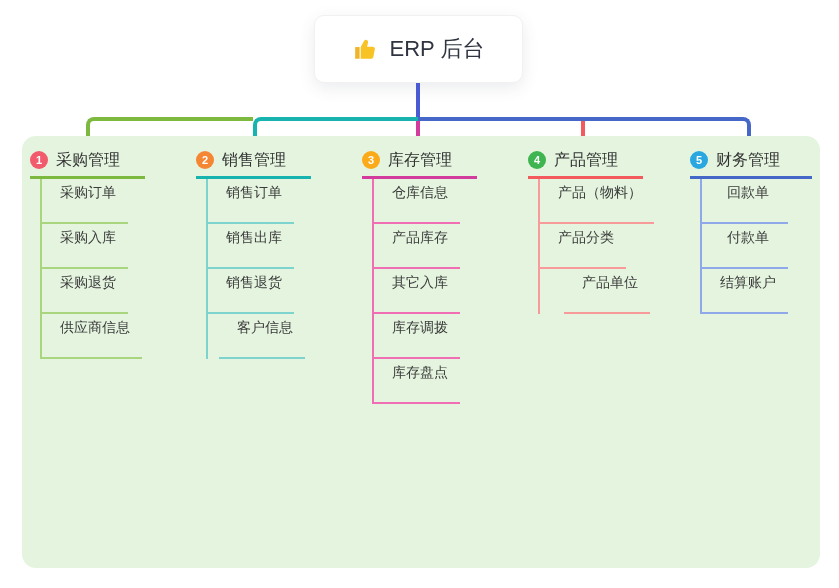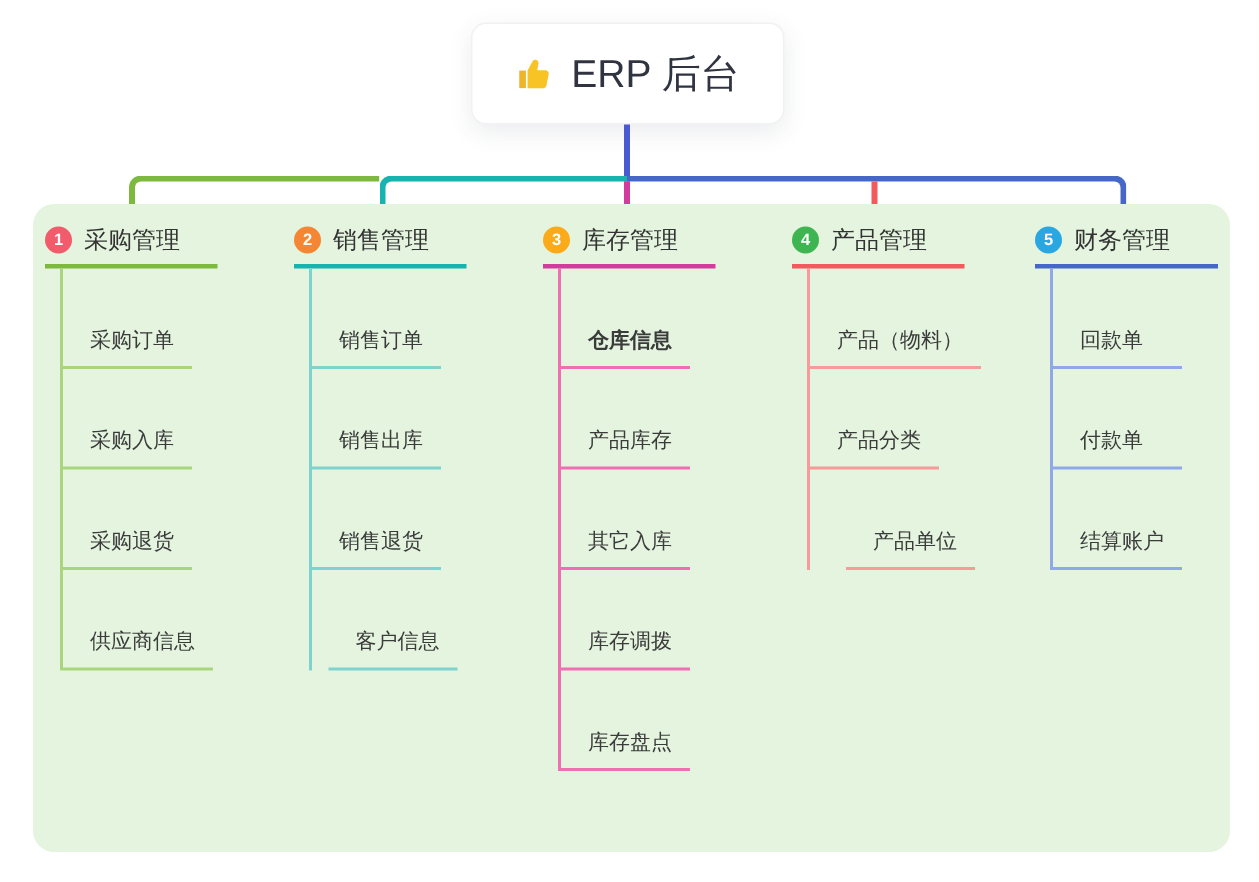--- a/index.html
+++ b/index.html
@@ -6,21 +6,21 @@
   #canvas{
     position:relative;width:839px;height:588px;background:#ffffff;overflow:hidden;
     font-family:"Liberation Sans","DejaVu Sans",sans-serif;
   }
   
   .root-node{
     position:absolute;left:314px;top:15px;width:209px;height:68px;
     background:#ffffff;border:1px solid #f1f1f1;border-radius:10px;
     box-shadow:0 5px 16px rgba(60,70,90,0.10);
     display:flex;align-items:center;justify-content:center;gap:11px;
-    font-size:26px;color:#2f3440;box-sizing:border-box;
+    font-size:22px;color:#2f3440;box-sizing:border-box;
   }
   .root-node svg{width:26px;height:26px;flex:0 0 auto;}
   
   .line{position:absolute;box-sizing:border-box;}
   .trunk{left:416px;top:83px;width:4px;height:38px;}
   .elbow-left{border-style:none;border-top:4px solid;border-left:4px solid;border-top-left-radius:8px;background:transparent;}
   .elbow-right{border-style:none;border-top:4px solid;border-right:4px solid;border-top-right-radius:8px;background:transparent;}
   .elbow-1{left:86px;top:117px;width:167px;height:31px;}
   .elbow-2{left:253px;top:117px;width:165px;height:31px;}
   .elbow-5{left:418px;top:117px;width:333px;height:31px;}
@@ -43,23 +43,23 @@
   .b5 .heading{width:122px;}
   .badge{
     width:18px;height:18px;border-radius:50%;flex:0 0 auto;
     color:#ffffff;font-size:11px;line-height:18px;text-align:center;font-weight:bold;
   }
   .heading .label{font-size:16px;font-weight:500;color:#333333;white-space:nowrap;}
   .children{
     margin-left:10px;border-left:2px solid;width:max-content;
   }
   .child{
-    box-sizing:border-box;height:67px;width:max-content;min-width:86px;
+    box-sizing:border-box;height:45px;width:max-content;min-width:86px;
     display:flex;align-items:flex-end;
-    padding:0 12px 8px 18px;border-bottom:2px solid;
+    padding:0 12px 20px 18px;border-bottom:2px solid;justify-content:center;
   }
   .child span{font-size:14px;color:#3b3b3b;white-space:nowrap;}
 </style>
 </head>
 <body>
 
 <div id="canvas">
 
   <div class="root-node" style="background: rgb(255, 255, 255); color: rgb(47, 52, 64);">
     <svg viewBox="0 0 24 24" aria-hidden="true">
@@ -119,21 +119,21 @@
         </div>
       </div>
   </div>
 
   <div class="branch b3">
     <div class="heading" style="border-bottom-color: rgb(209, 60, 157);">
       <span class="badge" style="background: rgb(251, 171, 25);">3</span>
       <span class="label">库存管理</span>
     </div>
     <div class="children" style="border-left-color: rgb(240, 110, 180);">
-        <div class="child" style="border-bottom-color: rgb(240, 110, 180); font-weight: bold;">
+        <div class="child" style="border-bottom-color: rgb(240, 110, 180);">
           <span>仓库信息</span>
         </div>
         <div class="child" style="border-bottom-color: rgb(240, 110, 180);">
           <span>产品库存</span>
         </div>
         <div class="child" style="border-bottom-color: rgb(240, 110, 180);">
           <span>其它入库</span>
         </div>
         <div class="child" style="border-bottom-color: rgb(240, 110, 180);">
           <span>库存调拨</span>

